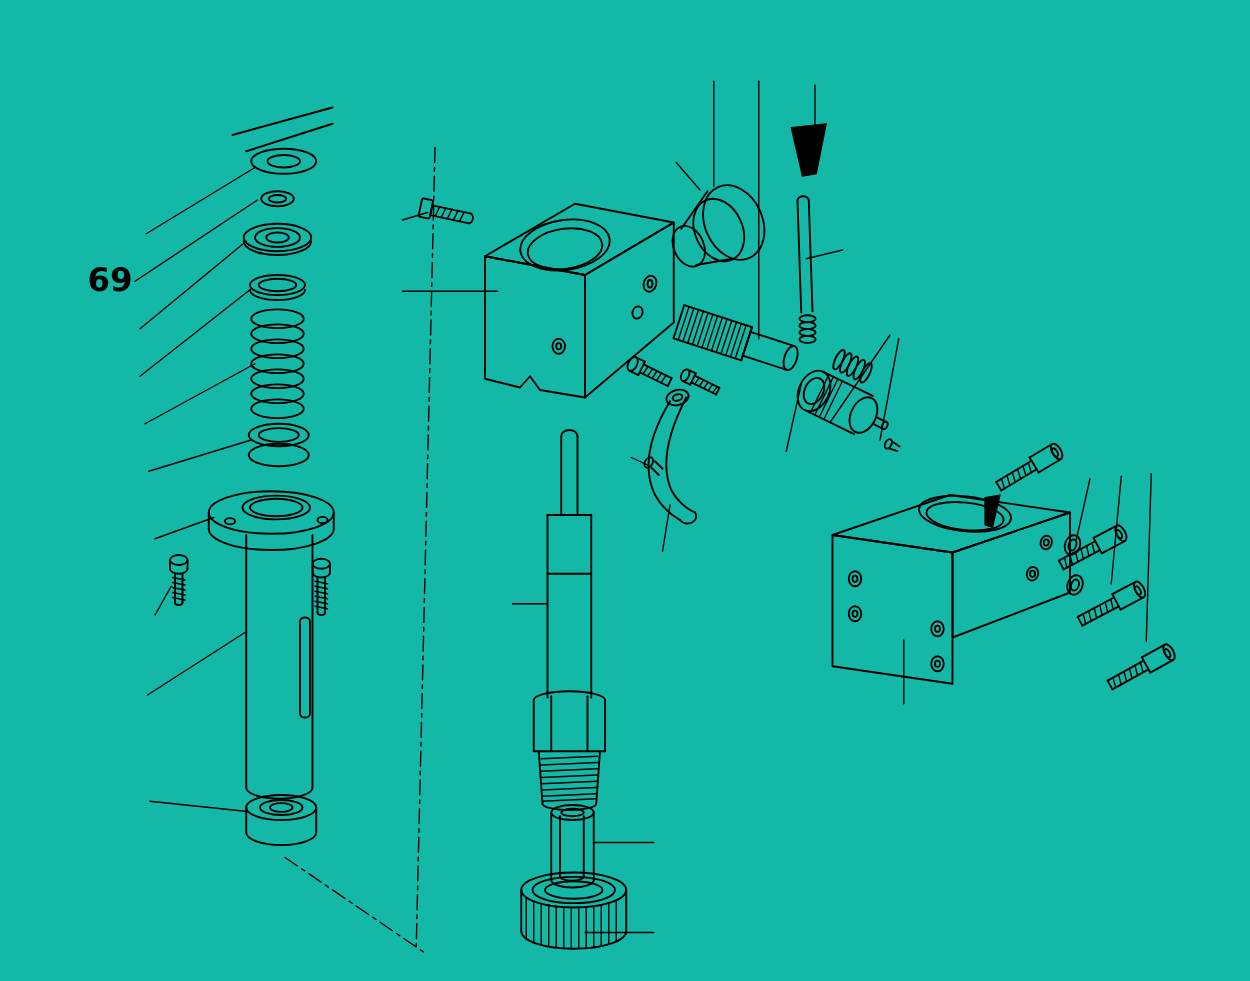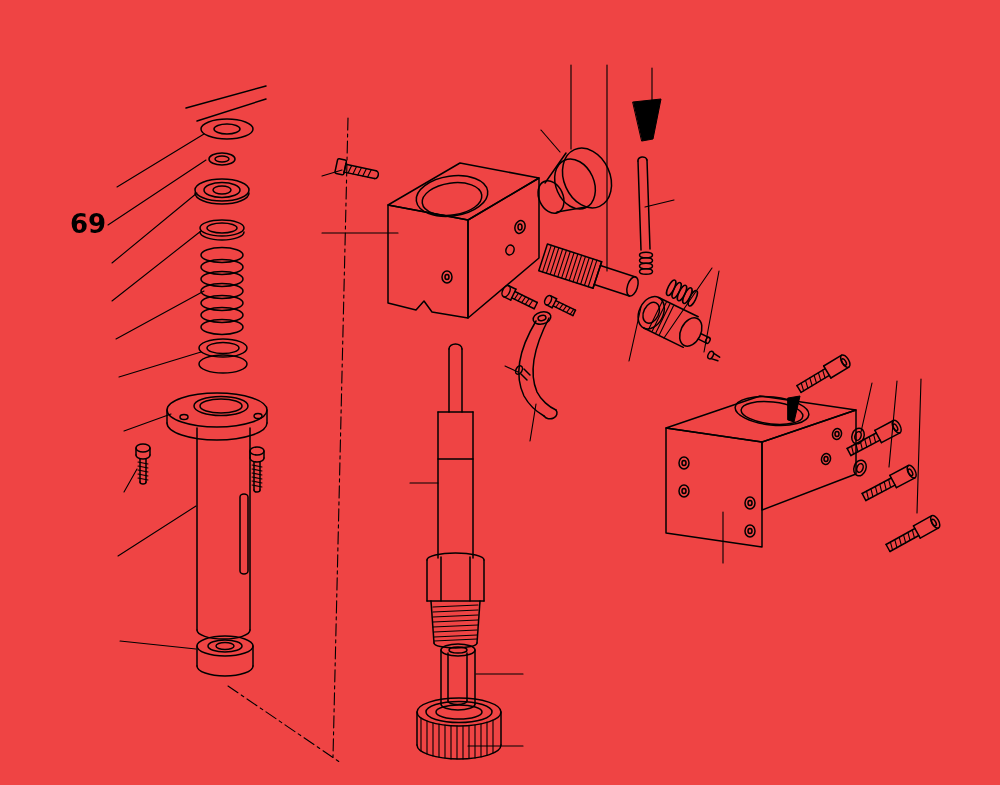--- a/index.html
+++ b/index.html
@@ -1,16 +1,16 @@
 <!DOCTYPE html>
 <html><head>
 <meta charset="utf-8">
 <style>
   html,body { margin:0; padding:0; background:#ffffff; }
-  .stage { position:relative; width:1000px; height:785px; background:#ef4444;
+  .stage { position:relative; width:1000px; height:785px; background:#14b8a6;
            font-family:"DejaVu Sans", sans-serif; overflow:hidden; }
   svg line, svg path, svg ellipse, svg rect {
     stroke:#000; fill:none; stroke-width:1.5; stroke-linecap:round; stroke-linejoin:round;
   }
   svg .thin    { stroke-width:1.1; }
   svg .fillblk { fill:#000; stroke:#000; stroke-width:1; }
   svg .phantom { stroke-width:1.1; stroke-dasharray:12 4 3 4; }
   svg text { stroke:none; fill:#000; }
   .fig-label { font:bold 26px "DejaVu Sans", sans-serif; }
 </style>

